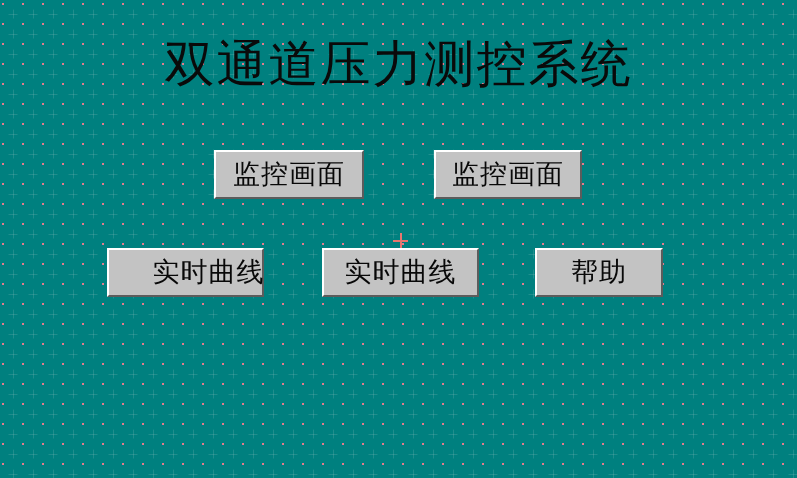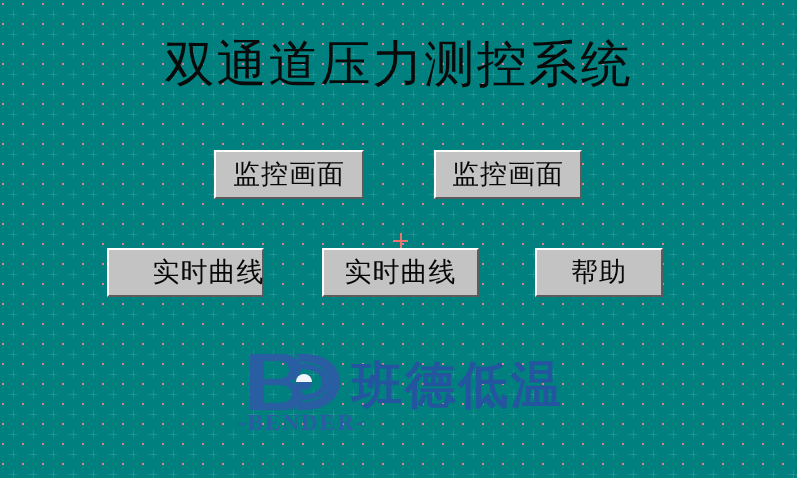--- a/index.html
+++ b/index.html
@@ -148,38 +148,14 @@
   <div class="btn" id="btn-settings">监控画面</div>
 
   <div class="btn" id="btn-curve">实时曲线</div>
 
   <div class="btn" id="btn-export">实时曲线</div>
 
   <div class="btn" id="btn-help">帮助</div>
 
   <div id="crosshair"></div>
 
-  <div id="logo-block">
-
-    <div id="logo-mark">
-      <svg viewBox="0 0 96 60" width="96" height="60" xmlns="http://www.w3.org/2000/svg">
-
-        <path d="M4 2 H34 C48 2 55 9 55 17 C55 24 50 28 43 29.5
-                 C51 31 57 36 57 44 C57 53 49 58 35 58 H4 Z
-                 M18 9 V27 H31 C39 27 43 23 43 18 C43 12 39 9 31 9 Z
-                 M18 33 V51 H32 C41 51 46 48 46 42 C46 36 41 33 32 33 Z" fill="#2a5ea3"></path>
-
-        <path d="M40 2 H58 C80 2 94 14 94 30 C94 46 80 58 58 58 H40
-                 C62 58 82 46 82 30 C82 14 62 2 40 2 Z" fill="#2a5ea3"></path>
-
-        <path d="M52 6 C74 6 88 16 88 30 C88 44 74 54 52 54" fill="none" stroke="#2a5ea3" stroke-width="7"></path>
-        <path d="M54 14 C70 14 79 21 79 30 C79 39 70 46 54 46" fill="none" stroke="#2a5ea3" stroke-width="6"></path>
-        <circle cx="58" cy="30" r="8" fill="#2a5ea3"></circle>
-        <path d="M50 30 a8 8 0 0 1 16 0 z" fill="#f2f6fa"></path>
-      </svg>
-    </div>
-
-    <div id="logo-sub">-BENDER-</div>
-
-    <div id="logo-cn">班德低温</div>
-  </div>
 
 </div>
 
 </body></html>

